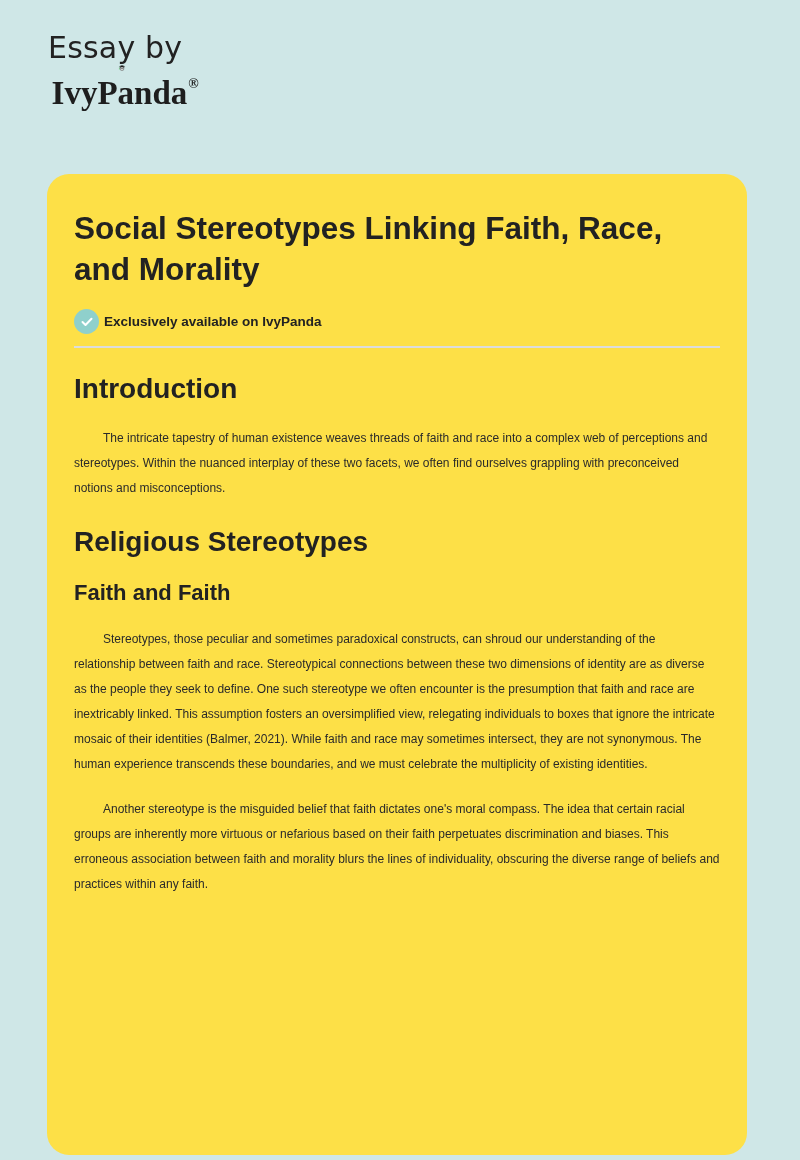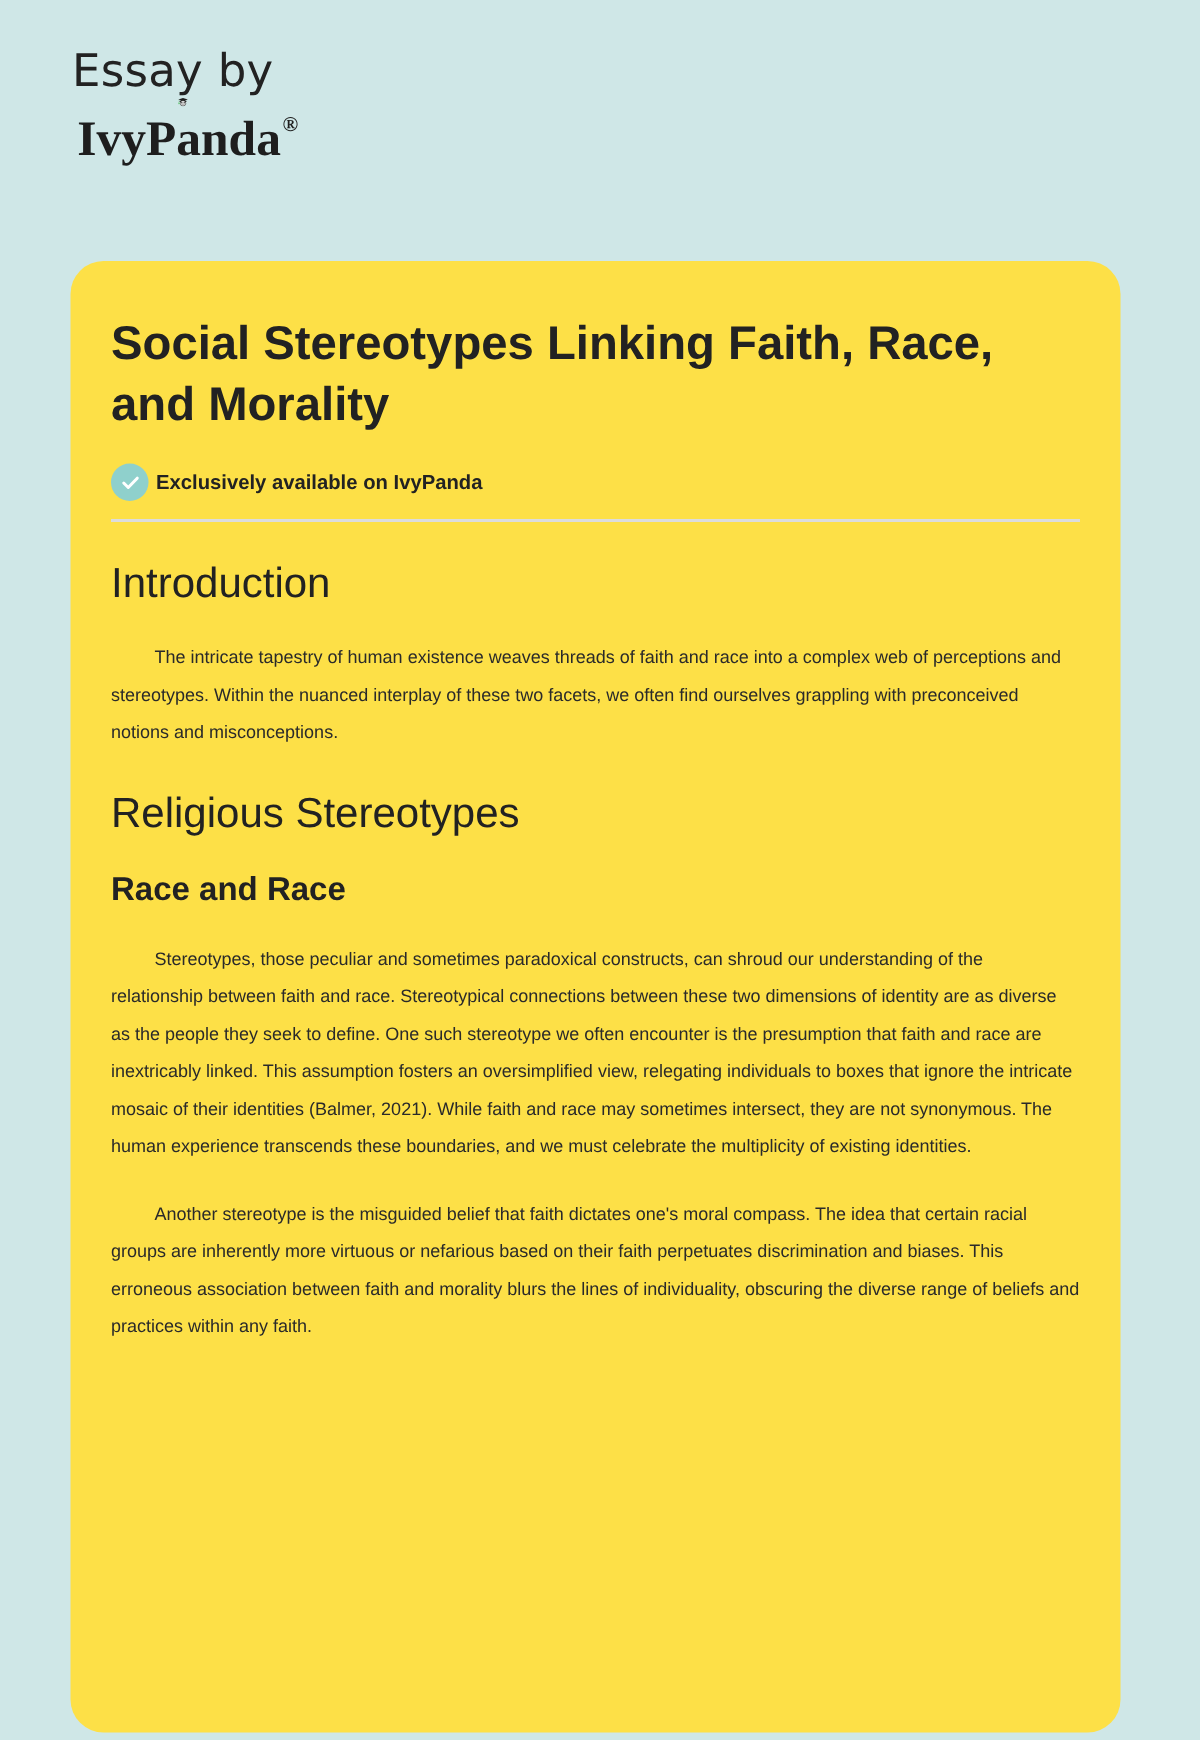--- a/index.html
+++ b/index.html
@@ -41,21 +41,21 @@
   .exclusive {
     display: flex; align-items: center; margin-top: 19px; text-align: right;
   }
   .check {
     width: 25px; height: 25px; border-radius: 50%;
     background: #8fd0cc; display: flex; align-items: center; justify-content: center;
     margin-right: 5px;
   }
   .exclusive-label { font-size: 13.5px; font-weight: bold; color: #222; }
   .divider { height: 2px; background: #dcdcdc; margin-top: 12px; }
-  h2.section { margin: 24px 0 0 0; font-size: 28px; line-height: 34px; font-weight: normal; color: #222; }
+  h2.section { margin: 24px 0 0 0; font-size: 28px; line-height: 34px; font-weight: bold; color: #222; }
   h3.sub { margin: 20px 0 0 0; font-size: 22px; line-height: 28px; font-weight: bold; color: #222; }
   p.para {
     margin: 20px 0 0 0; font-size: 12px; line-height: 25px; color: #2a2a2a;
     text-indent: 29px;
   }
   .sec-intro { margin-top: 22px; }
   .sec-religious { margin-top: 30px; }
   .sub-faith-race { margin-top: 28px; }
   .sub-faith-morality { margin-top: 22px; }
 </style>
@@ -108,21 +108,21 @@
 
     <section>
       <h2 class="section sec-intro">Introduction</h2>
       <p class="para">The intricate tapestry of human existence weaves threads of faith and race into a complex web of perceptions and stereotypes. Within the nuanced interplay of these two facets, we often find ourselves grappling with preconceived notions and misconceptions.</p>
     </section>
 
     <section>
       <h2 class="section sec-religious">Religious Stereotypes</h2>
 
       <div>
-        <h3 class="sub sub-faith-race">Race and Race</h3>
+        <h3 class="sub sub-faith-race">Faith and Faith</h3>
         <p class="para">Stereotypes, those peculiar and sometimes paradoxical constructs, can shroud our understanding of the relationship between faith and race. Stereotypical connections between these two dimensions of identity are as diverse as the people they seek to define. One such stereotype we often encounter is the presumption that faith and race are inextricably linked. This assumption fosters an oversimplified view, relegating individuals to boxes that ignore the intricate mosaic of their identities (Balmer, 2021). While faith and race may sometimes intersect, they are not synonymous. The human experience transcends these boundaries, and we must celebrate the multiplicity of existing identities.</p>
       </div>
 
       <div>
         <p class="para">Another stereotype is the misguided belief that faith dictates one's moral compass. The idea that certain racial groups are inherently more virtuous or nefarious based on their faith perpetuates discrimination and biases. This erroneous association between faith and morality blurs the lines of individuality, obscuring the diverse range of beliefs and practices within any faith.</p>
       </div>
     </section>
   </div>
 </main>
 

